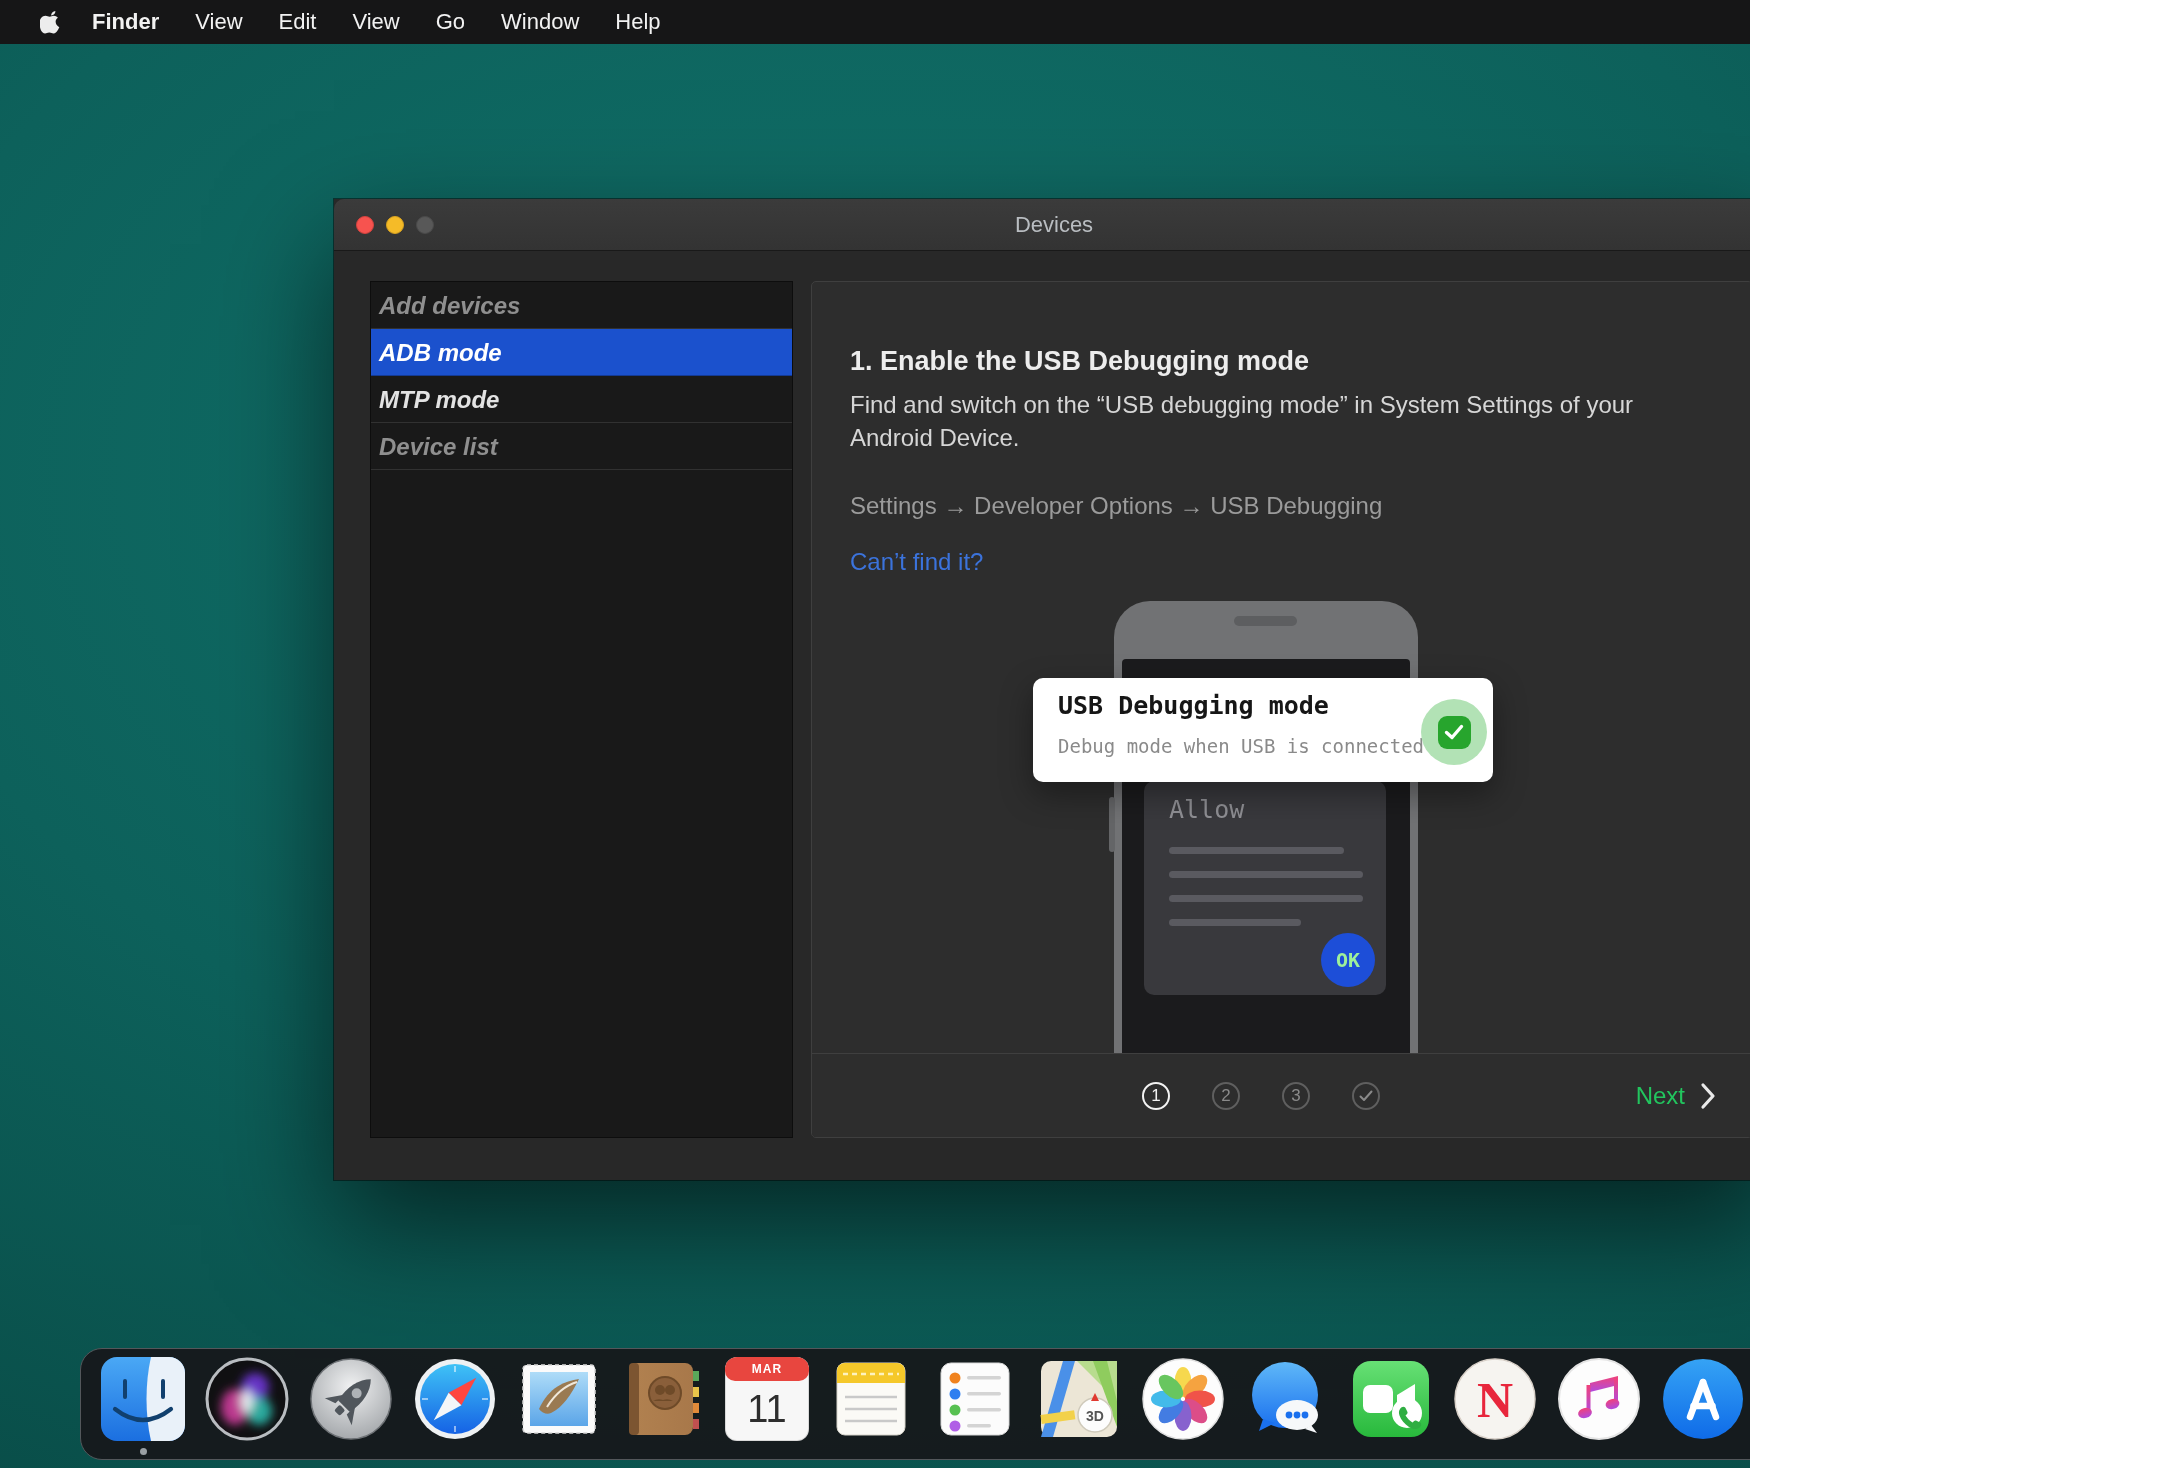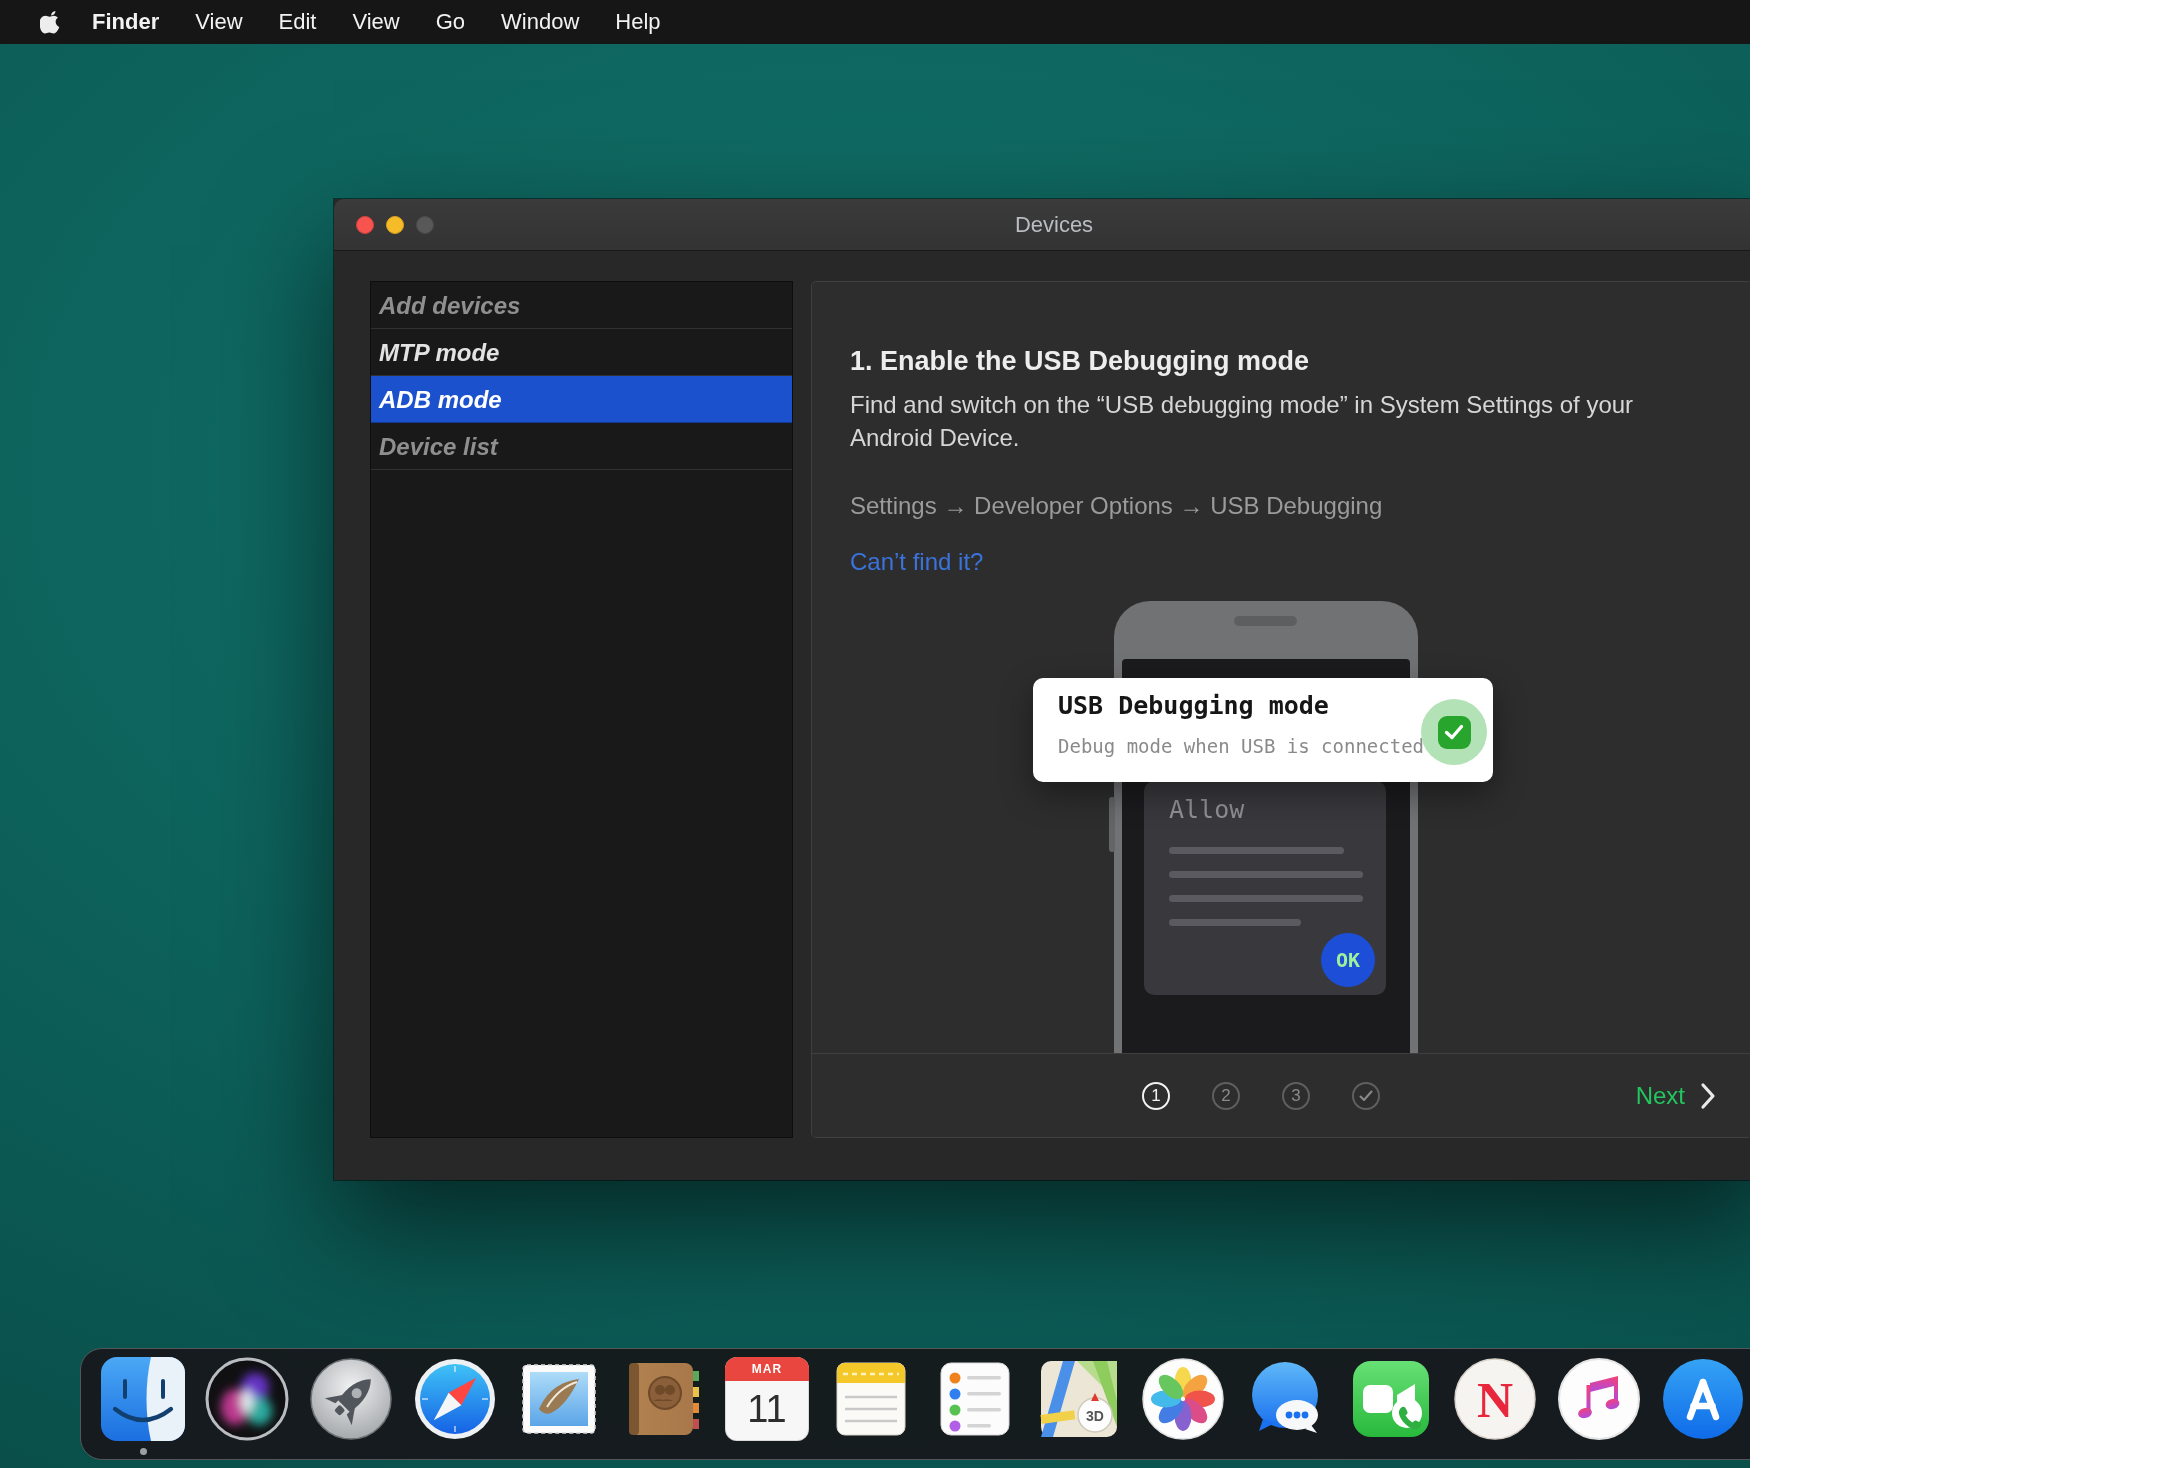--- a/index.html
+++ b/index.html
@@ -132,21 +132,21 @@
   .dock-item svg { display:block; }
   .dock-divider { width:1px; height:80px; background:#5a5e62; margin:2px 10px 0 10px; flex:0 0 auto; }
   .run-dot { position:absolute; left:39px; bottom:-14px; width:7px; height:7px; border-radius:50%; background:#9aa0a4; }
   .badge {
     position:absolute; top:-4px; right:-6px; min-width:34px; height:34px; border-radius:17px;
     background:#ef443d; color:#fff; font-size:20px; font-weight:bold;
     display:flex; align-items:center; justify-content:center; padding:0 6px;
   }
   
   .cal { width:84px; height:84px; border-radius:12px; background:#f7f7f7; overflow:hidden; box-shadow:inset 0 0 0 1px rgba(0,0,0,.12); }
-  .cal-top { height:24px; background:#e8463f; color:#fff; font-size:12px; font-weight:bold; text-align:center; line-height:24px; letter-spacing:1px; }
+  .cal-top { height:24px; background:#e8463f; color:#fff; font-size:12px; font-weight:bold; text-align:center; line-height:24px; letter-spacing:1px;border-radius:10px; }
   .cal-day { color:#2e2e2e; font-size:38px; font-weight:300; text-align:center; line-height:56px; }
 </style>
 </head>
 <body>
 
 <div class="stage">
 
   <div class="menubar">
     <span class="apple">
       <svg width="22" height="26" viewBox="0 0 24 28">
@@ -211,22 +211,22 @@
       <div class="title">Devices</div>
       <div class="lights">
         <div class="light red"></div>
         <div class="light yellow"></div>
         <div class="light gray"></div>
       </div>
     </div>
 
     <div class="sidebar">
       <div class="side-row dim">Add devices</div>
+      <div class="side-row selected">ADB mode</div>
       <div class="side-row">MTP mode</div>
-      <div class="side-row selected">ADB mode</div>
       <div class="side-row dim">Device list</div>
     </div>
 
     <div class="content">
       <div class="content-inner">
         <div class="step-title">1. Enable the USB Debugging mode</div>
         <div class="step-body">Find and switch on the “USB debugging mode” in System Settings of your Android Device.</div>
         <div class="step-path">Settings → Developer Options → USB Debugging</div>
         <a class="step-link">Can’t find it?</a>
       </div>

